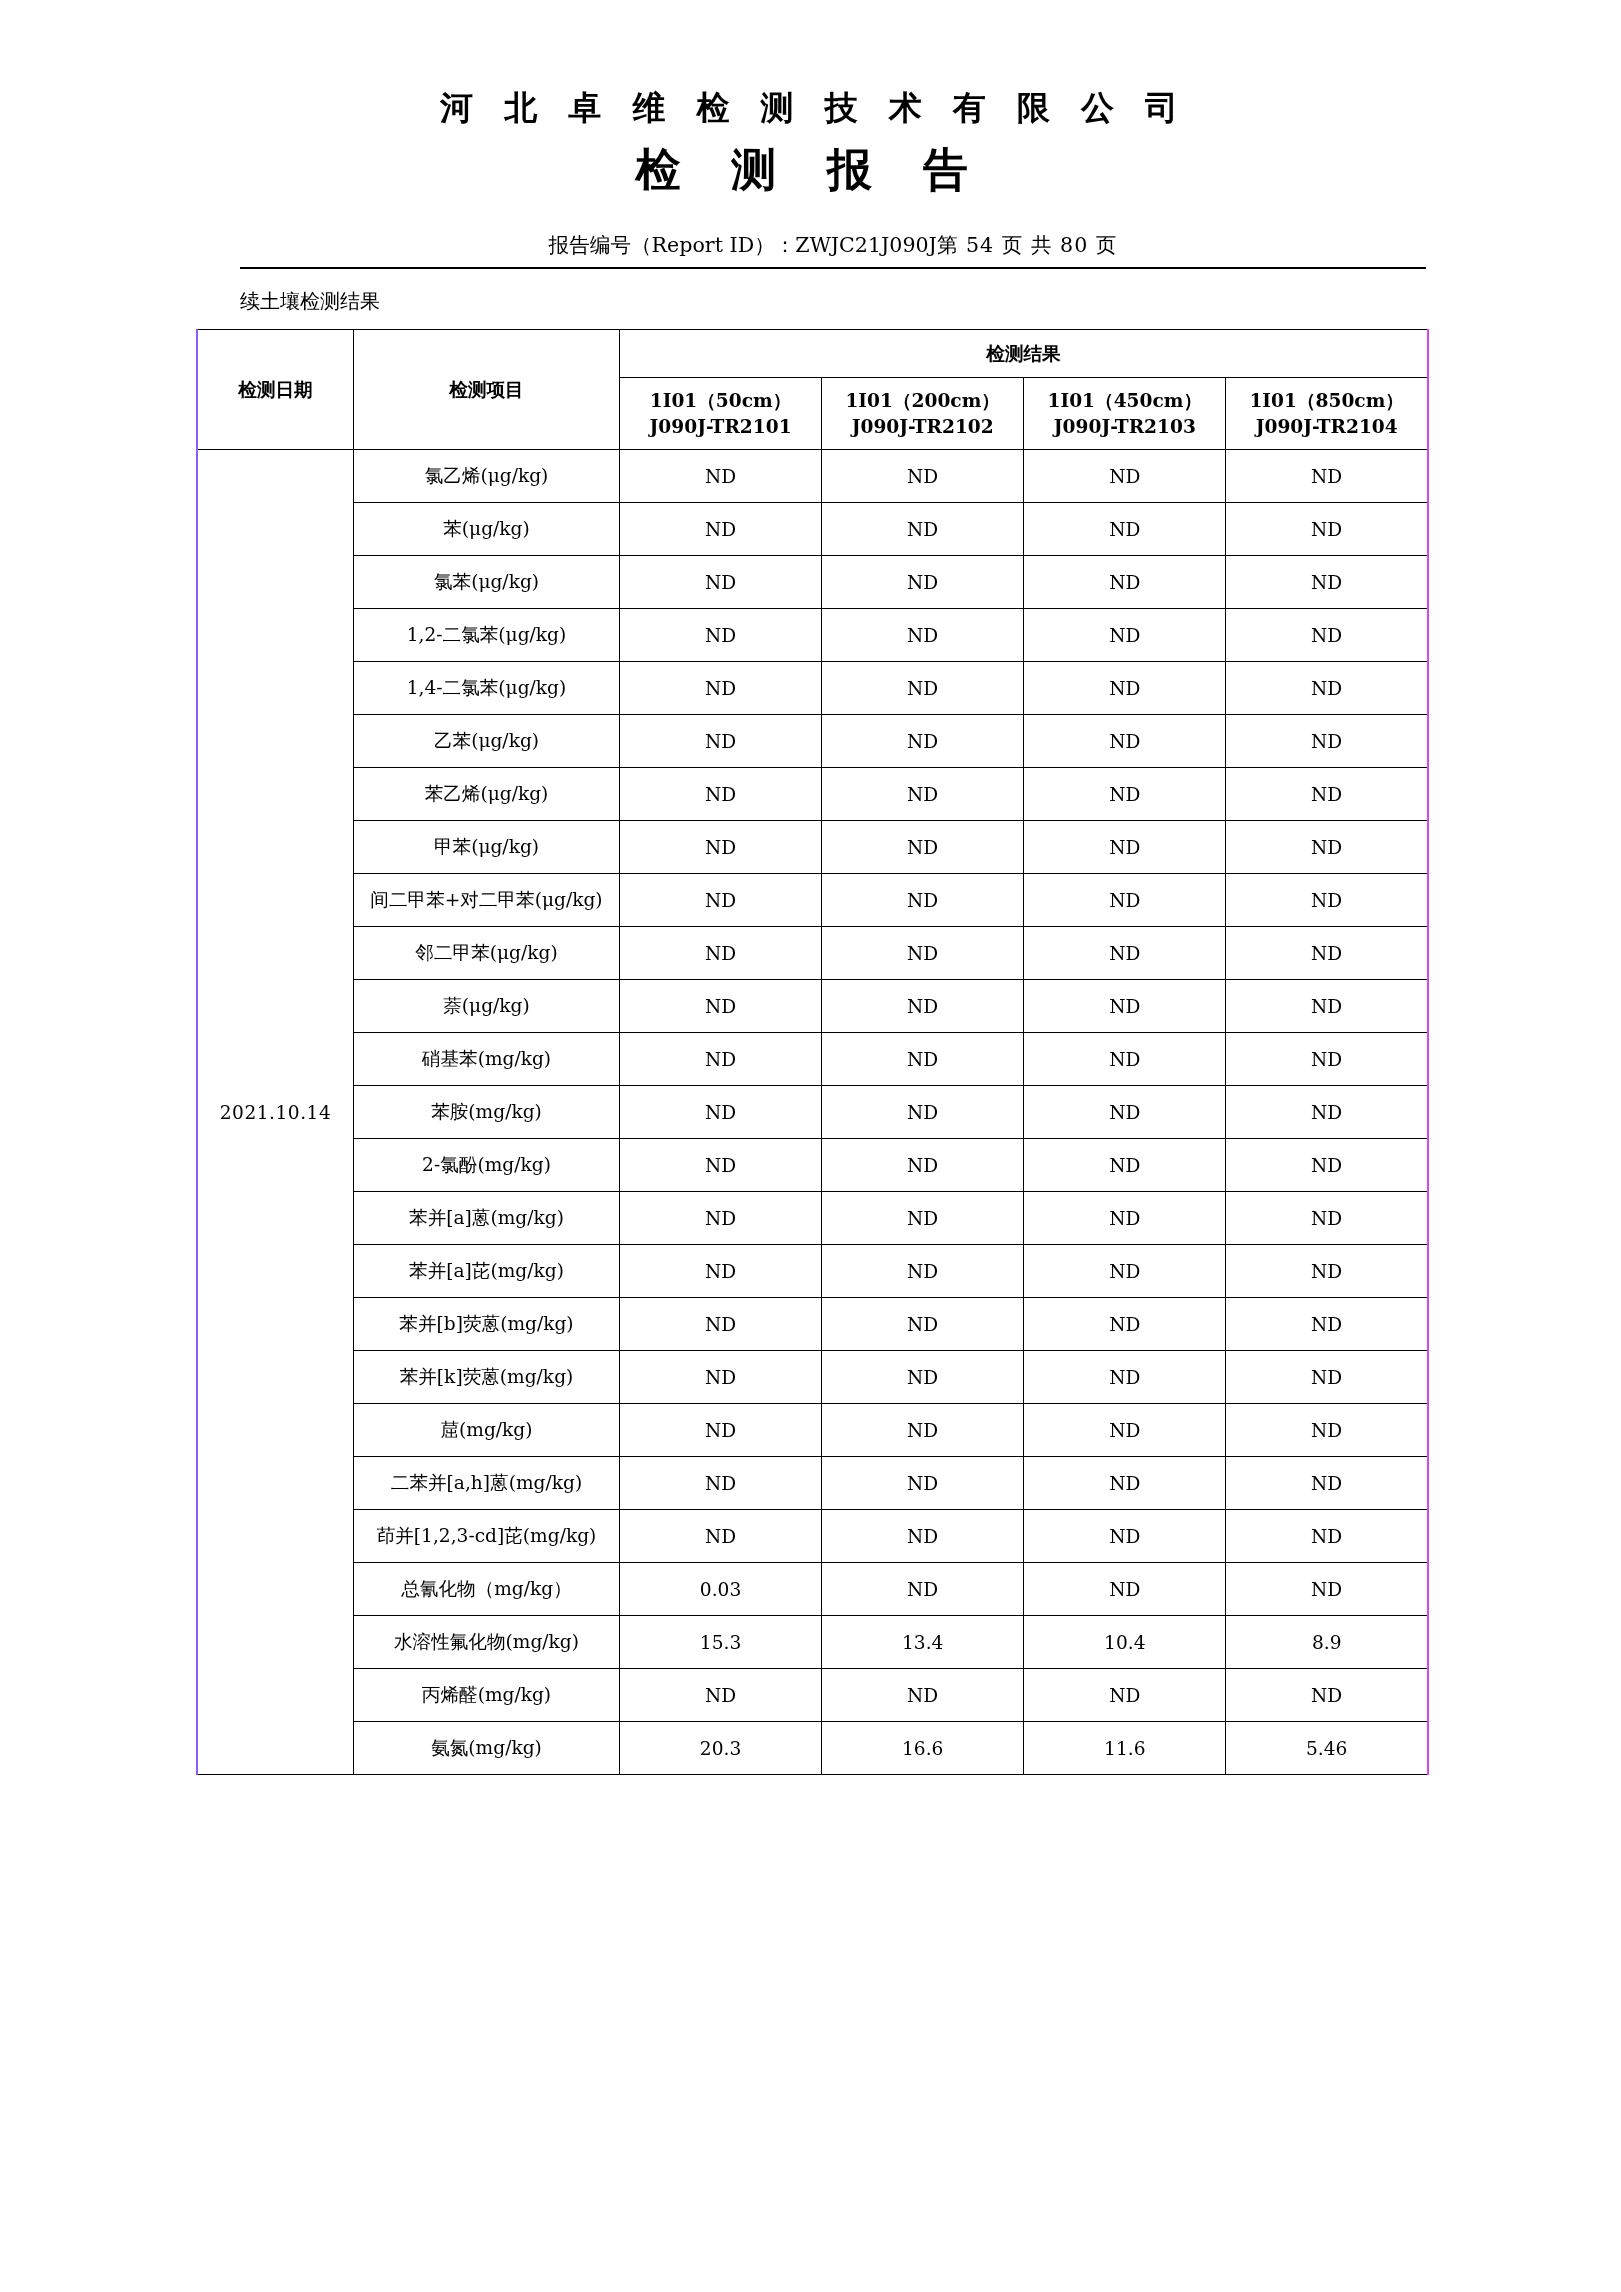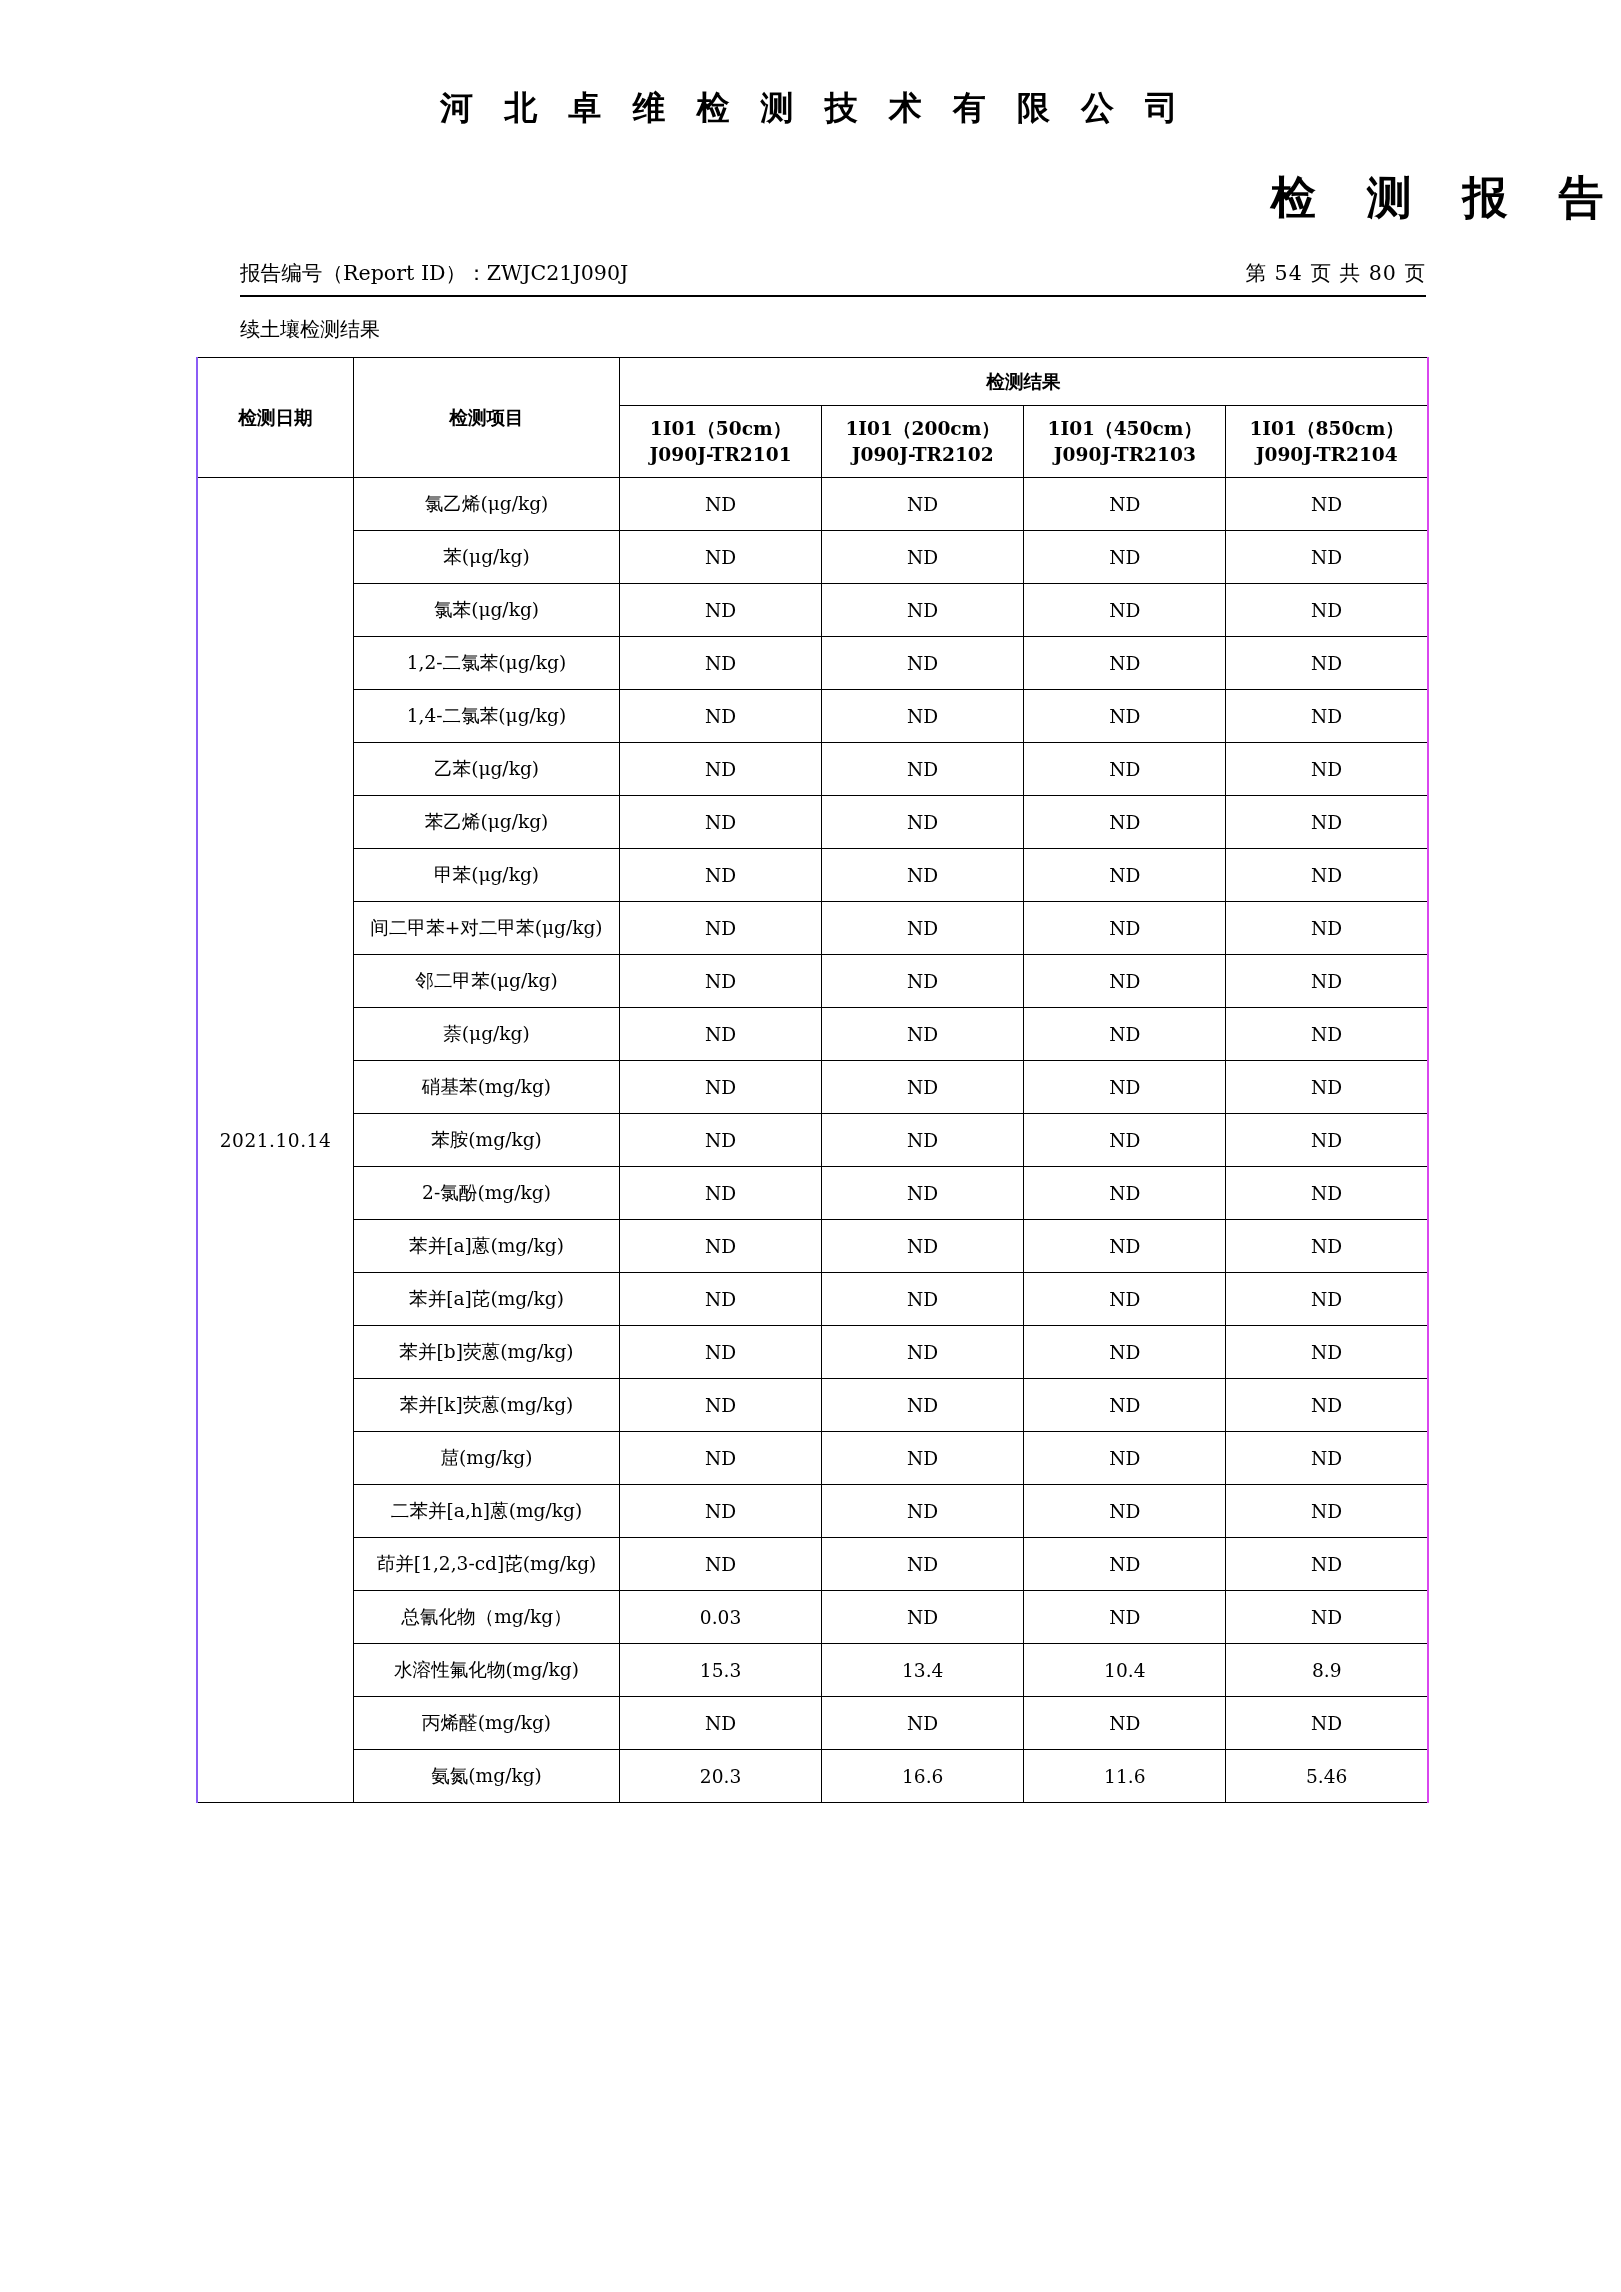--- a/index.html
+++ b/index.html
@@ -24,31 +24,31 @@
   .company-title {
     text-align: center;
     font-size: 33px;
     letter-spacing: 9.8px;
     font-weight: 600;
     margin-top: 86px;
     font-family: "DejaVu Serif", "Liberation Serif", serif;
     padding-left: 7px;
   }
   .report-title {
-    text-align: right;
+    text-align: center;
     font-size: 45px;
     letter-spacing: 17.6px;
     font-weight: 700;
-    margin-top: 37px;
+    margin-top: 9px;
     font-family: "DejaVu Serif", "Liberation Serif", serif;
   }
   .meta-row {
     margin: 31px 196px 0 240px;
     display: flex;
-    justify-content: space-between;
+    justify-content: center;
     align-items: flex-end;
     font-size: 20.6px;
     border-bottom: 2px solid #000;
     padding-bottom: 7.8px;
     width: 1186px;
   }
   .meta-left {
     font-family: "DejaVu Serif", "Liberation Serif", serif;
     font-size: 20.6px;
   }

